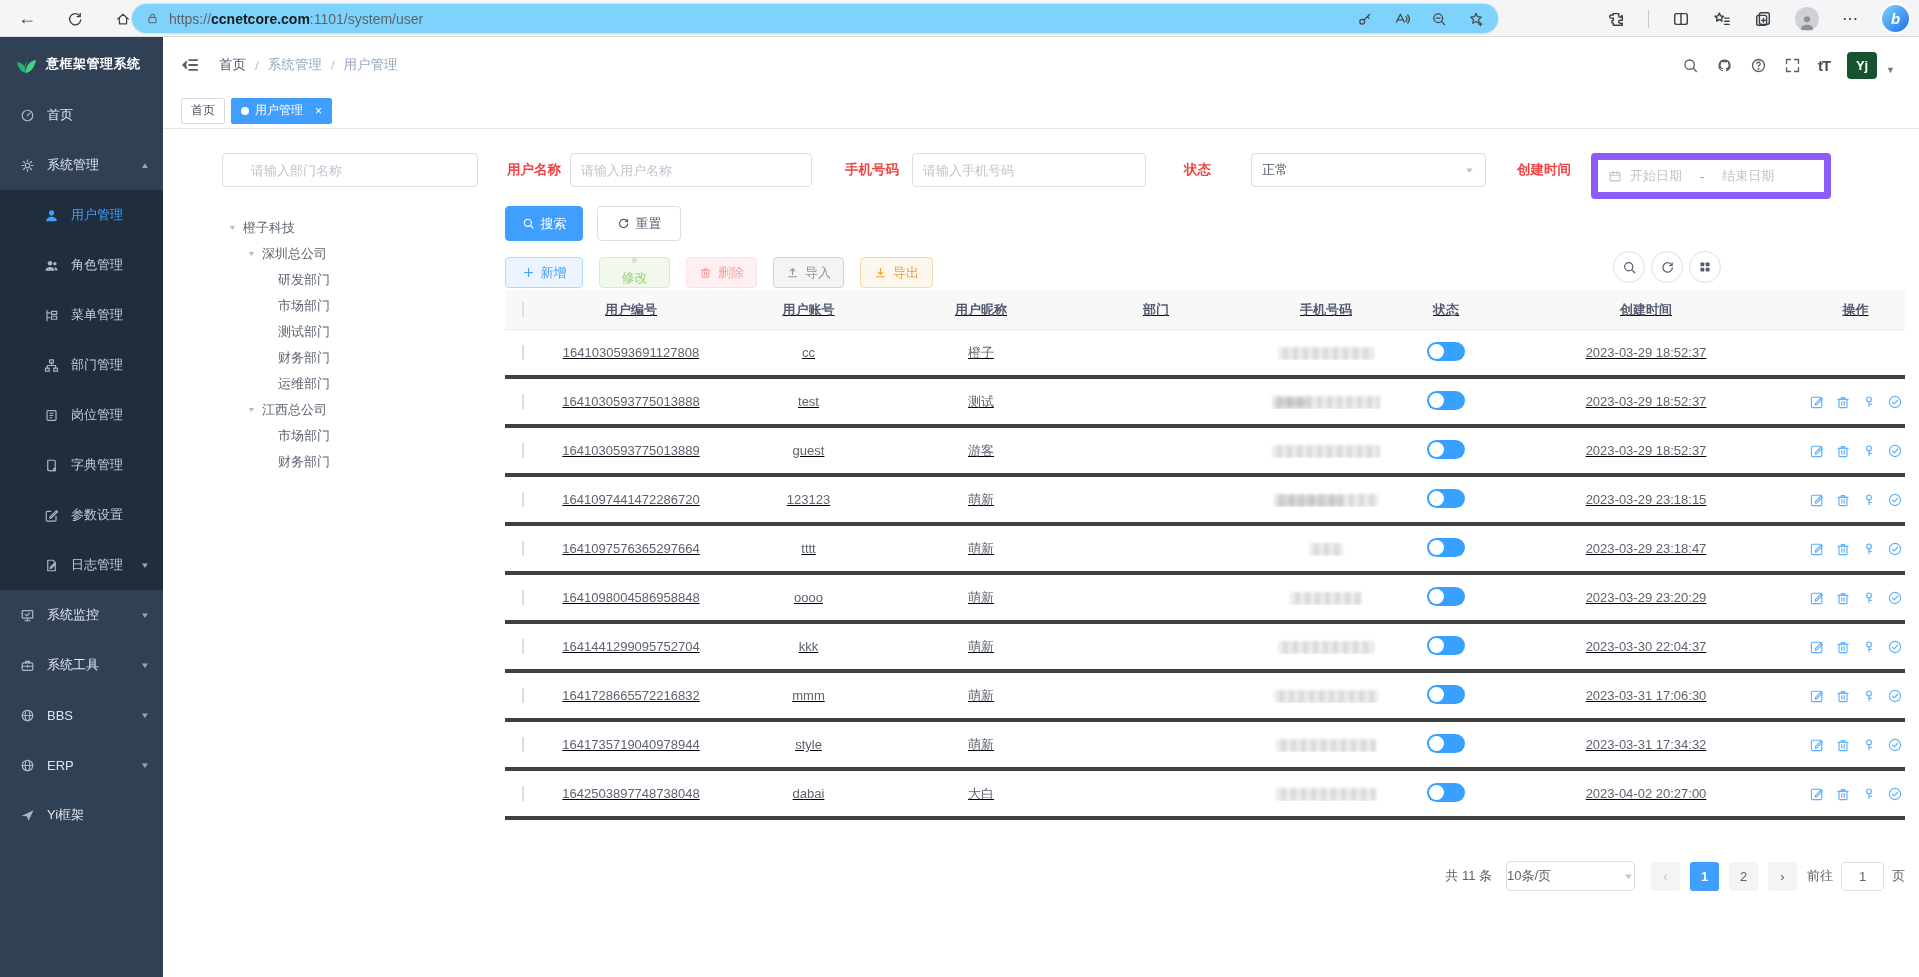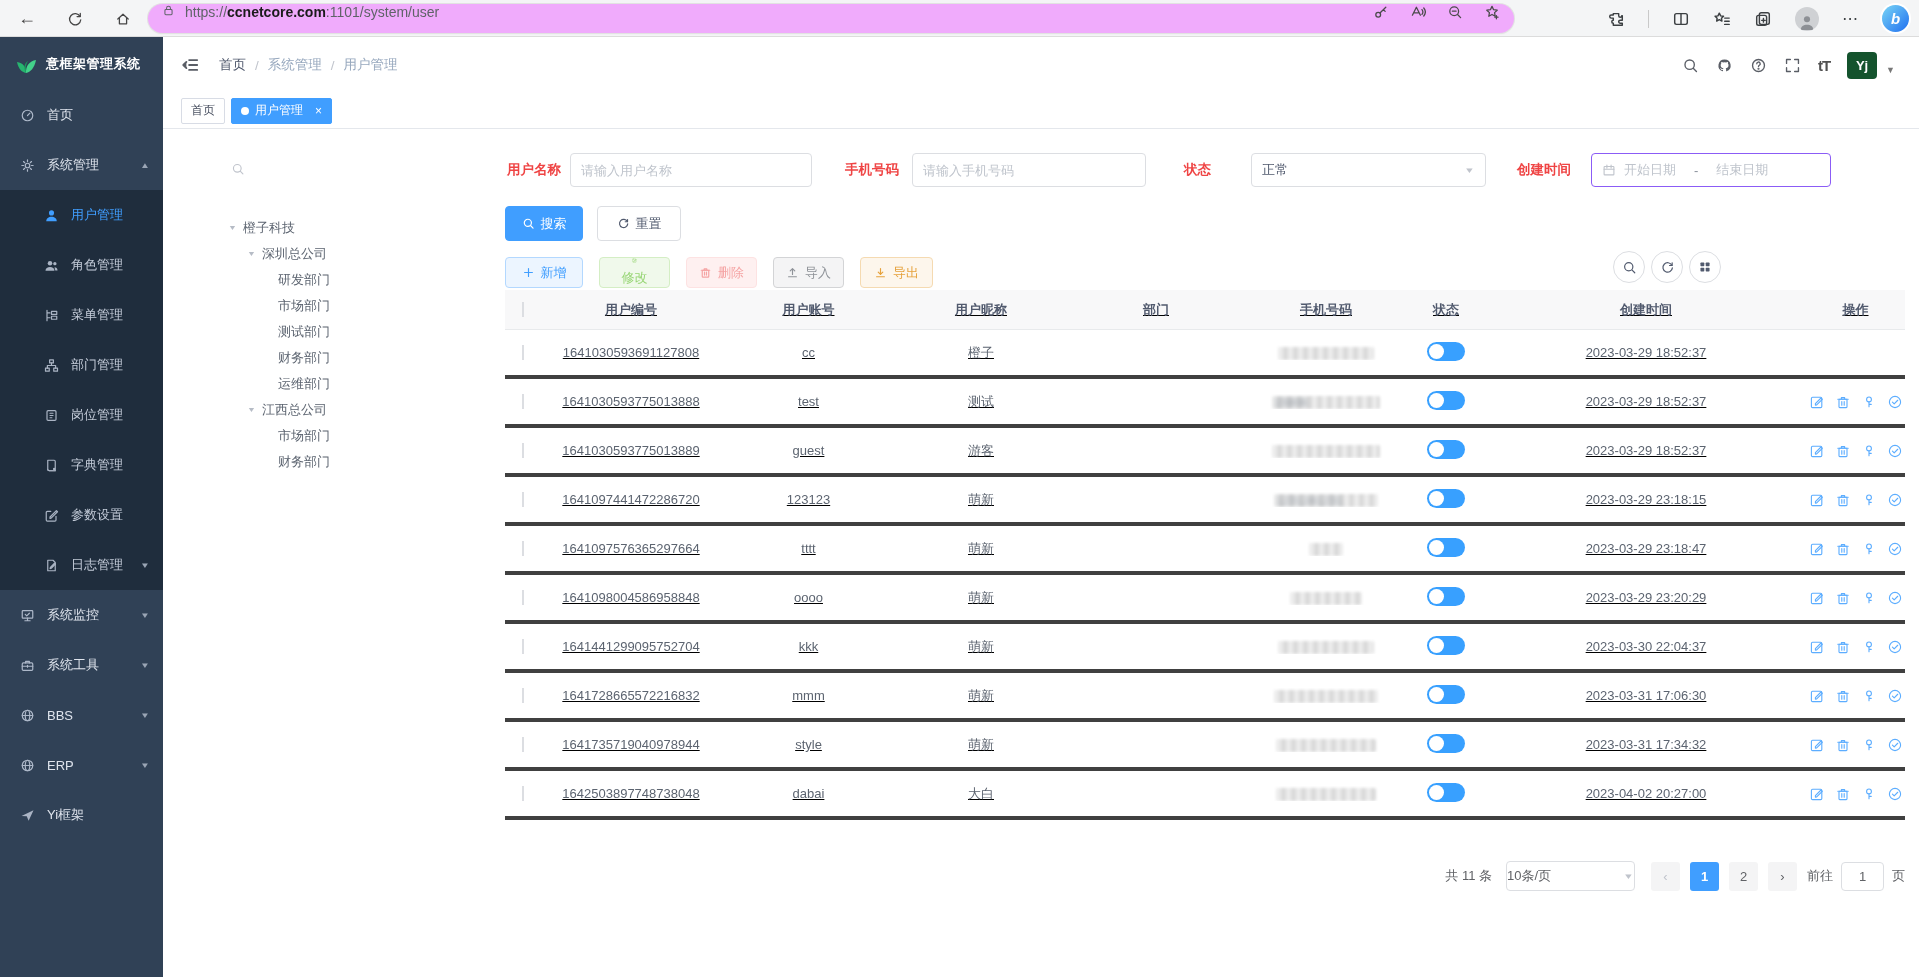--- a/index.html
+++ b/index.html
@@ -6,23 +6,23 @@
   html,body { width:1919px; height:977px; overflow:hidden; background:#fff;
     font-family:"Liberation Sans","DejaVu Sans",sans-serif; }
   .ic { width:16px; height:16px; fill:none; stroke:currentColor; stroke-width:1.6;
         stroke-linecap:round; stroke-linejoin:round; display:block; }
 
   
   .browser { position:absolute; top:0; left:0; width:1919px; height:37px; background:#f4f5f6;
              border-bottom:1px solid #dcdcdc; }
   .b-nav { position:absolute; top:0; height:37px; display:flex; align-items:center; color:#454545; }
   .b-btn { width:30px; height:30px; display:flex; align-items:center; justify-content:center; border-radius:4px; }
-  .url-pill { position:absolute; left:148px; top:4px; width:1366px; height:29px; background:#f0abfc;
+  .url-pill { position:absolute; left:132px; top:4px; width:1366px; height:29px; background:#7dd3fc;
               border-radius:15px; box-shadow:0 0 0 1px #e2e2e2, 0 1px 2px rgba(0,0,0,.06);
-              display:flex; align-items:flex-start; padding:0 14px; }
+              display:flex; align-items:center; padding:0 14px; }
   .url-text { font-size:14px; color:#5f6368; margin-left:10px; white-space:nowrap; }
   .url-text b { color:#1b1b1b; font-weight:600; }
   .pill-icons { margin-left:auto; display:flex; gap:21px; color:#4a4a4a; }
   .edge-right { position:absolute; right:10px; top:0; height:37px; display:flex; align-items:center; gap:23px; color:#3c4043; }
   .edge-div { width:1px; height:18px; background:#c9c9c9; }
   .edge-avatar { width:24px; height:24px; border-radius:50%; background:#cfd1d4; display:flex; align-items:flex-end; justify-content:center; overflow:hidden; }
   .bing { width:27px; height:27px; border-radius:50%; background:linear-gradient(135deg,#7ad6f6,#1f6ff0);
           color:#fff; display:flex; align-items:center; justify-content:center; font-weight:bold; font-size:15px;
           box-shadow:0 0 0 2px #fff; font-style:italic; }
 
@@ -67,21 +67,21 @@
              color:#ef4444; text-align:right; }
   .inp { position:absolute; top:116px; height:34px; border:1px solid #dcdee2; border-radius:4px;
          font-size:13px; color:#515a6e; padding:0 10px; outline:none; background:#fff;
          font-family:"Liberation Sans","DejaVu Sans",sans-serif; }
   .inp::placeholder { color:#bfc4cc; }
   .dept-inp { padding-left:28px; }
   .inp-ico { position:absolute; top:125px; color:#c0c4cc; }
   .fake-sel { position:absolute; top:116px; height:34px; border:1px solid #dcdee2; border-radius:4px;
               background:#fff; display:flex; align-items:center; padding:0 10px; font-size:13px; color:#515a6e; }
   .sel-caret { margin-left:auto; color:#c0c4cc; font-size:11px; transform:scaleY(.7); }
-  .date-box { position:absolute; top:116px; height:34px; border:1px solid #8b5cf6; border-radius:4px;
+  .date-box { position:absolute; top:116px; height:34px; border:7px solid #8b5cf6; border-radius:4px;
               background:#fff; display:flex; align-items:center; padding:16px 10px; gap:8px; font-size:13px; color:#bfc4cc; }
 
   
   .btn { display:inline-flex; align-items:center; justify-content:center; gap:6px; font-size:13px;
          border-radius:4px; cursor:pointer; white-space:nowrap; }
   .btn .ic { width:13px; height:13px; stroke-width:1.8; }
   .btn-search { position:absolute; left:342px; top:169px; width:78px; height:35px; background:#409EFF;
                 border:1px solid #409EFF; color:#fff; }
   .btn-reset { position:absolute; left:434px; top:169px; width:84px; height:35px; background:#fff;
                border:1px solid #dcdee2; color:#515a6e; }
@@ -413,20 +413,21 @@
       <span class="tag-close">×</span>
     </span>
   </div>
 
   <span class="inp-ico" style="left:68px;">
     <svg class="ic" viewBox="0 0 20 20" style="width:14px;height:14px;">
         <circle cx="9" cy="9" r="5.5"></circle>
         <line x1="13.5" y1="13.5" x2="17" y2="17"></line>
       </svg>
   </span>
+  <input class="inp dept-inp" style="left: 59px; width: 256px;" placeholder="请输入部门名称">
 
   <span class="f-label" style="left:340px;width:58px;">用户名称</span>
   <input class="inp" style="left: 407px; width: 242px;" placeholder="请输入用户名称">
 
   <span class="f-label" style="left:678px;width:58px;">手机号码</span>
   <input class="inp" style="left: 749px; width: 234px;" placeholder="请输入手机号码">
 
   <span class="f-label" style="left:1018px;width:30px;">状态</span>
   <div class="fake-sel" style="left:1088px;width:235px;">
     <span>正常</span>

